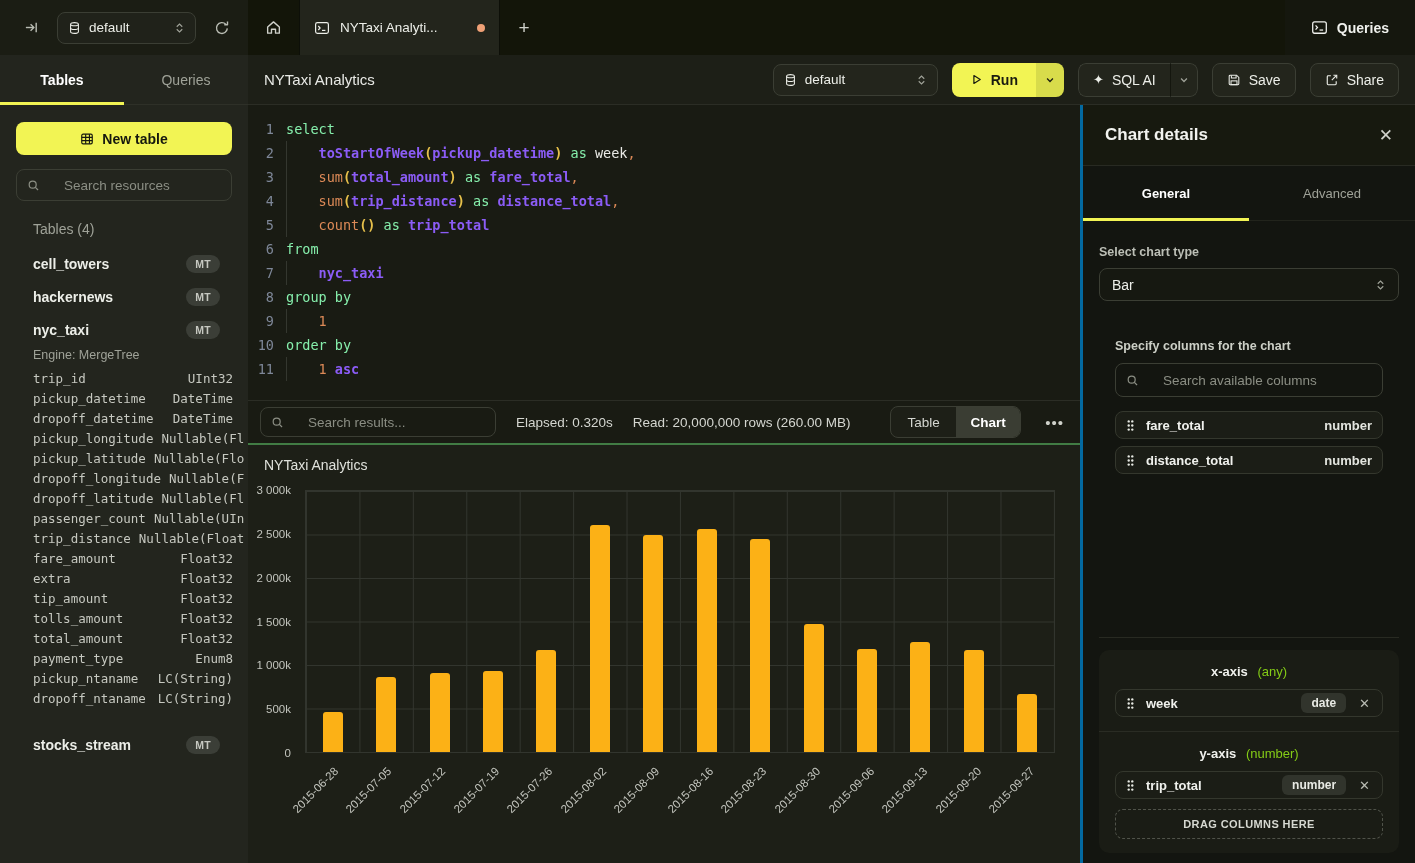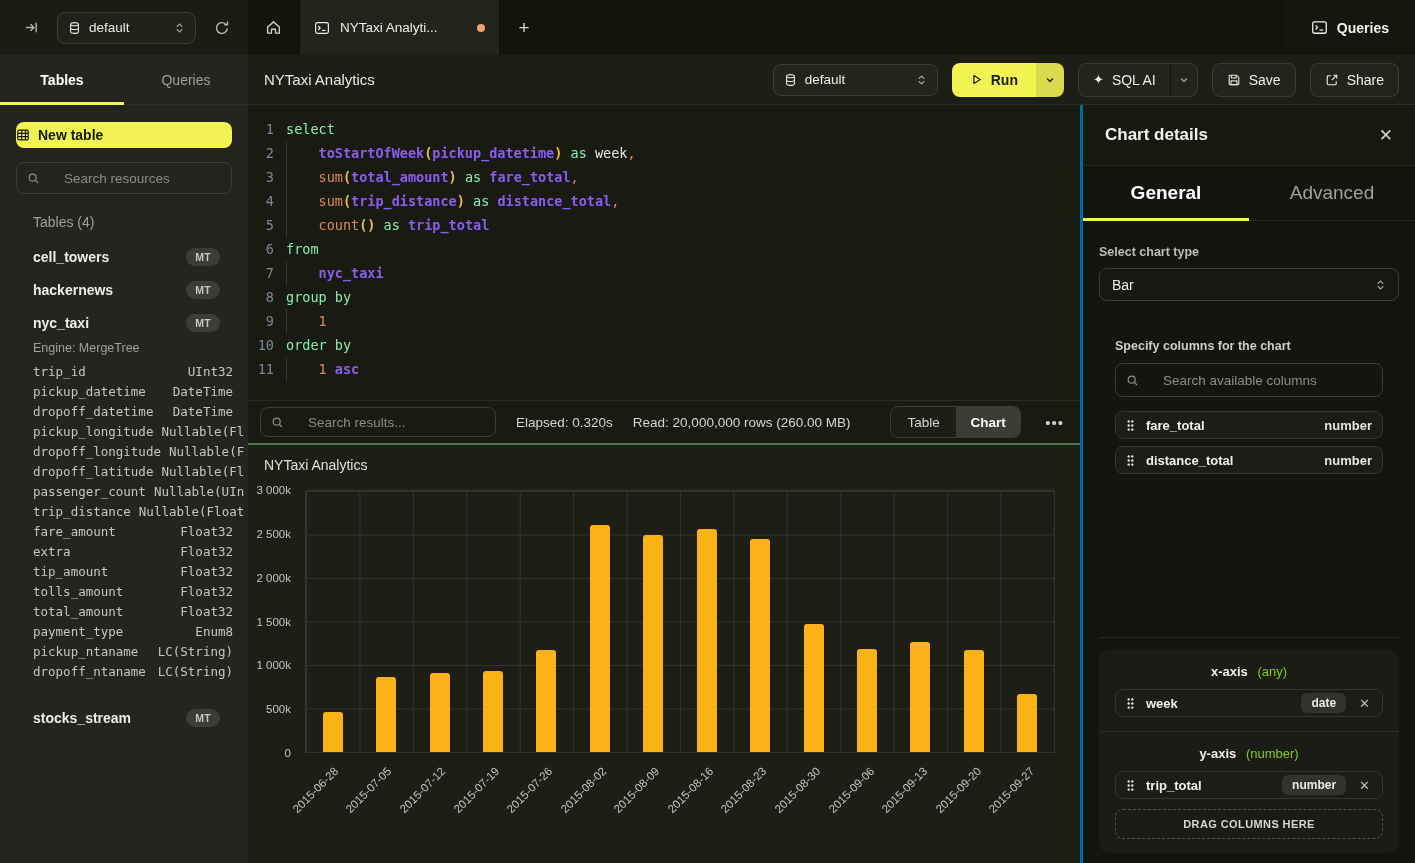--- a/index.html
+++ b/index.html
@@ -21,21 +21,21 @@
   .topbar-right { display:flex; align-items:center; padding:0 26px; }
   .queries-btn { display:flex; align-items:center; gap:9px; background:none; border:none; color:#f0f1ed; font-size:14px; font-weight:bold; cursor:pointer; }
 
   
   .shell { flex:1; display:flex; min-height:0; }
   .sidebar { width:248px; flex:none; background:#23251e; display:flex; flex-direction:column; overflow:hidden; }
   .side-tabs { height:50px; flex:none; display:flex; border-bottom:1px solid #2e3028; }
   .side-tab { flex:1; display:flex; align-items:center; justify-content:center; font-size:14px; color:#9fa298; background:none; border:none; cursor:pointer; position:relative; }
   .side-tab.active { color:#ffffff; font-weight:bold; }
   .side-tab.active::after { content:""; position:absolute; left:0; right:0; bottom:-1px; height:3px; background:var(--accent,#f2f454); }
-  .new-table-btn { margin:17px 16px 14px; height:26px; border:none; border-radius:8px; background:var(--accent,#f2f454); color:#15170e; font-size:14px; font-weight:bold; display:flex; align-items:center; gap:8px; cursor:pointer; font-family:inherit; }
+  .new-table-btn { margin:17px 16px 14px; height:33px; border:none; border-radius:8px; background:var(--accent,#f2f454); color:#15170e; font-size:14px; font-weight:bold; display:flex; align-items:center; justify-content:center; gap:8px; cursor:pointer; font-family:inherit; }
   .search-box { margin:0 16px 20px; height:32px; border:1px solid #3b3e34; border-radius:8px; display:flex; align-items:center; gap:24px; padding:0 10px; color:#8b8e84; }
   .search-box input { flex:1; background:none; border:none; outline:none; color:#e8e9e5; font-size:13.5px; font-family:inherit; min-width:0; }
   .search-box input::placeholder { color:#8b8e84; }
   .side-section-label { padding:0 28px 10px 33px; font-size:14px; color:#9fa298; }
   .side-scroll { flex:1; overflow:hidden; }
   .tbl-row { height:33px; display:flex; align-items:center; padding:0 28px 0 33px; cursor:pointer; }
   .tbl-row.spaced { margin-top:14px; }
   .tbl-name { font-size:14px; font-weight:bold; color:#eceee8; flex:1; }
   .mt-badge { background:#3b3e37; color:#c6c8c1; font-size:10.5px; font-weight:bold; border-radius:10px; padding:3px 9px; letter-spacing:.3px; }
   .tbl-engine { padding:2px 15px 6px 33px; font-size:12.5px; color:#9fa298; }
@@ -95,21 +95,21 @@
   .ytick { position:absolute; right:7px; transform:translateY(-50%); font-size:11.5px; color:#c3c5be; white-space:nowrap; }
   .x-axis { position:absolute; left:57px; right:25px; top:310px; height:100px; }
   .xtick { position:absolute; top:10px; font-size:11.5px; color:#c3c5be; white-space:nowrap; transform:translateX(-100%) rotate(-45deg); transform-origin:100% 0; }
 
   
   .rpanel { flex:1; background:#131510; border-left:3px solid #0369a1; display:flex; flex-direction:column; min-width:0; }
   .rp-header { height:60px; flex:none; display:flex; align-items:center; justify-content:space-between; padding:0 22px; background:#17190f; }
   .rp-title { font-size:17px; font-weight:bold; color:#f2f3ef; }
   .close-btn { background:none; border:none; color:#cfd1ca; font-size:17px; cursor:pointer; }
   .rp-tabs { height:56px; flex:none; display:flex; border-top:1px solid #282a22; border-bottom:1px solid #22241c; }
-  .rp-tab { flex:1; display:flex; align-items:center; justify-content:center; background:none; border:none; font-size:19px; color:#9fa298; cursor:pointer; position:relative; font-family:inherit; }
+  .rp-tab { flex:1; display:flex; align-items:center; justify-content:center; background:none; border:none; font-size:13px; color:#9fa298; cursor:pointer; position:relative; font-family:inherit; }
   .rp-tab.active { color:#ffffff; font-weight:bold; }
   .rp-tab.active::after { content:""; position:absolute; left:0; right:0; bottom:-1px; height:3px; background:var(--accent,#f2f454); }
   .rp-body { flex:1; display:flex; flex-direction:column; min-height:0; overflow:hidden; }
   .field-label { padding:24px 16px 9px; font-size:12.5px; font-weight:bold; color:#bcbfb6; }
   .rp-select { margin:0 16px; height:33px; border:1px solid #3b3e34; border-radius:8px; display:flex; align-items:center; justify-content:space-between; padding:0 12px; font-size:14px; color:#eceee8; cursor:pointer; background:#161811; }
   .cols-label { padding:38px 32px 10px; font-size:12.5px; font-weight:bold; color:#cccfc6; }
   .cols-search { margin:0 32px 14px; height:34px; }
   .chip-list { padding:0 32px; display:flex; flex-direction:column; gap:7px; }
   .chip { height:28px; border:1px solid #34372d; border-radius:8px; background:#1b1d16; display:flex; align-items:center; gap:11px; padding:0 10px; cursor:grab; }
   .chip-name { font-size:13px; font-weight:bold; color:#f0f1ed; flex:1; }
@@ -252,20 +252,24 @@
               <span class="col-name">pickup_datetime</span>
               <span class="col-type">DateTime</span>
             </div>
             <div class="col-row">
               <span class="col-name">dropoff_datetime</span>
               <span class="col-type">DateTime</span>
             </div>
             <div class="col-row">
               <span class="col-name">pickup_longitude</span>
               <span class="col-type">Nullable(Fl</span>
+            </div>
+            <div class="col-row">
+              <span class="col-name">pickup_latitude</span>
+              <span class="col-type">Nullable(Flo</span>
             </div>
             <div class="col-row">
               <span class="col-name">dropoff_longitude</span>
               <span class="col-type">Nullable(F</span>
             </div>
             <div class="col-row">
               <span class="col-name">dropoff_latitude</span>
               <span class="col-type">Nullable(Fl</span>
             </div>
             <div class="col-row">

